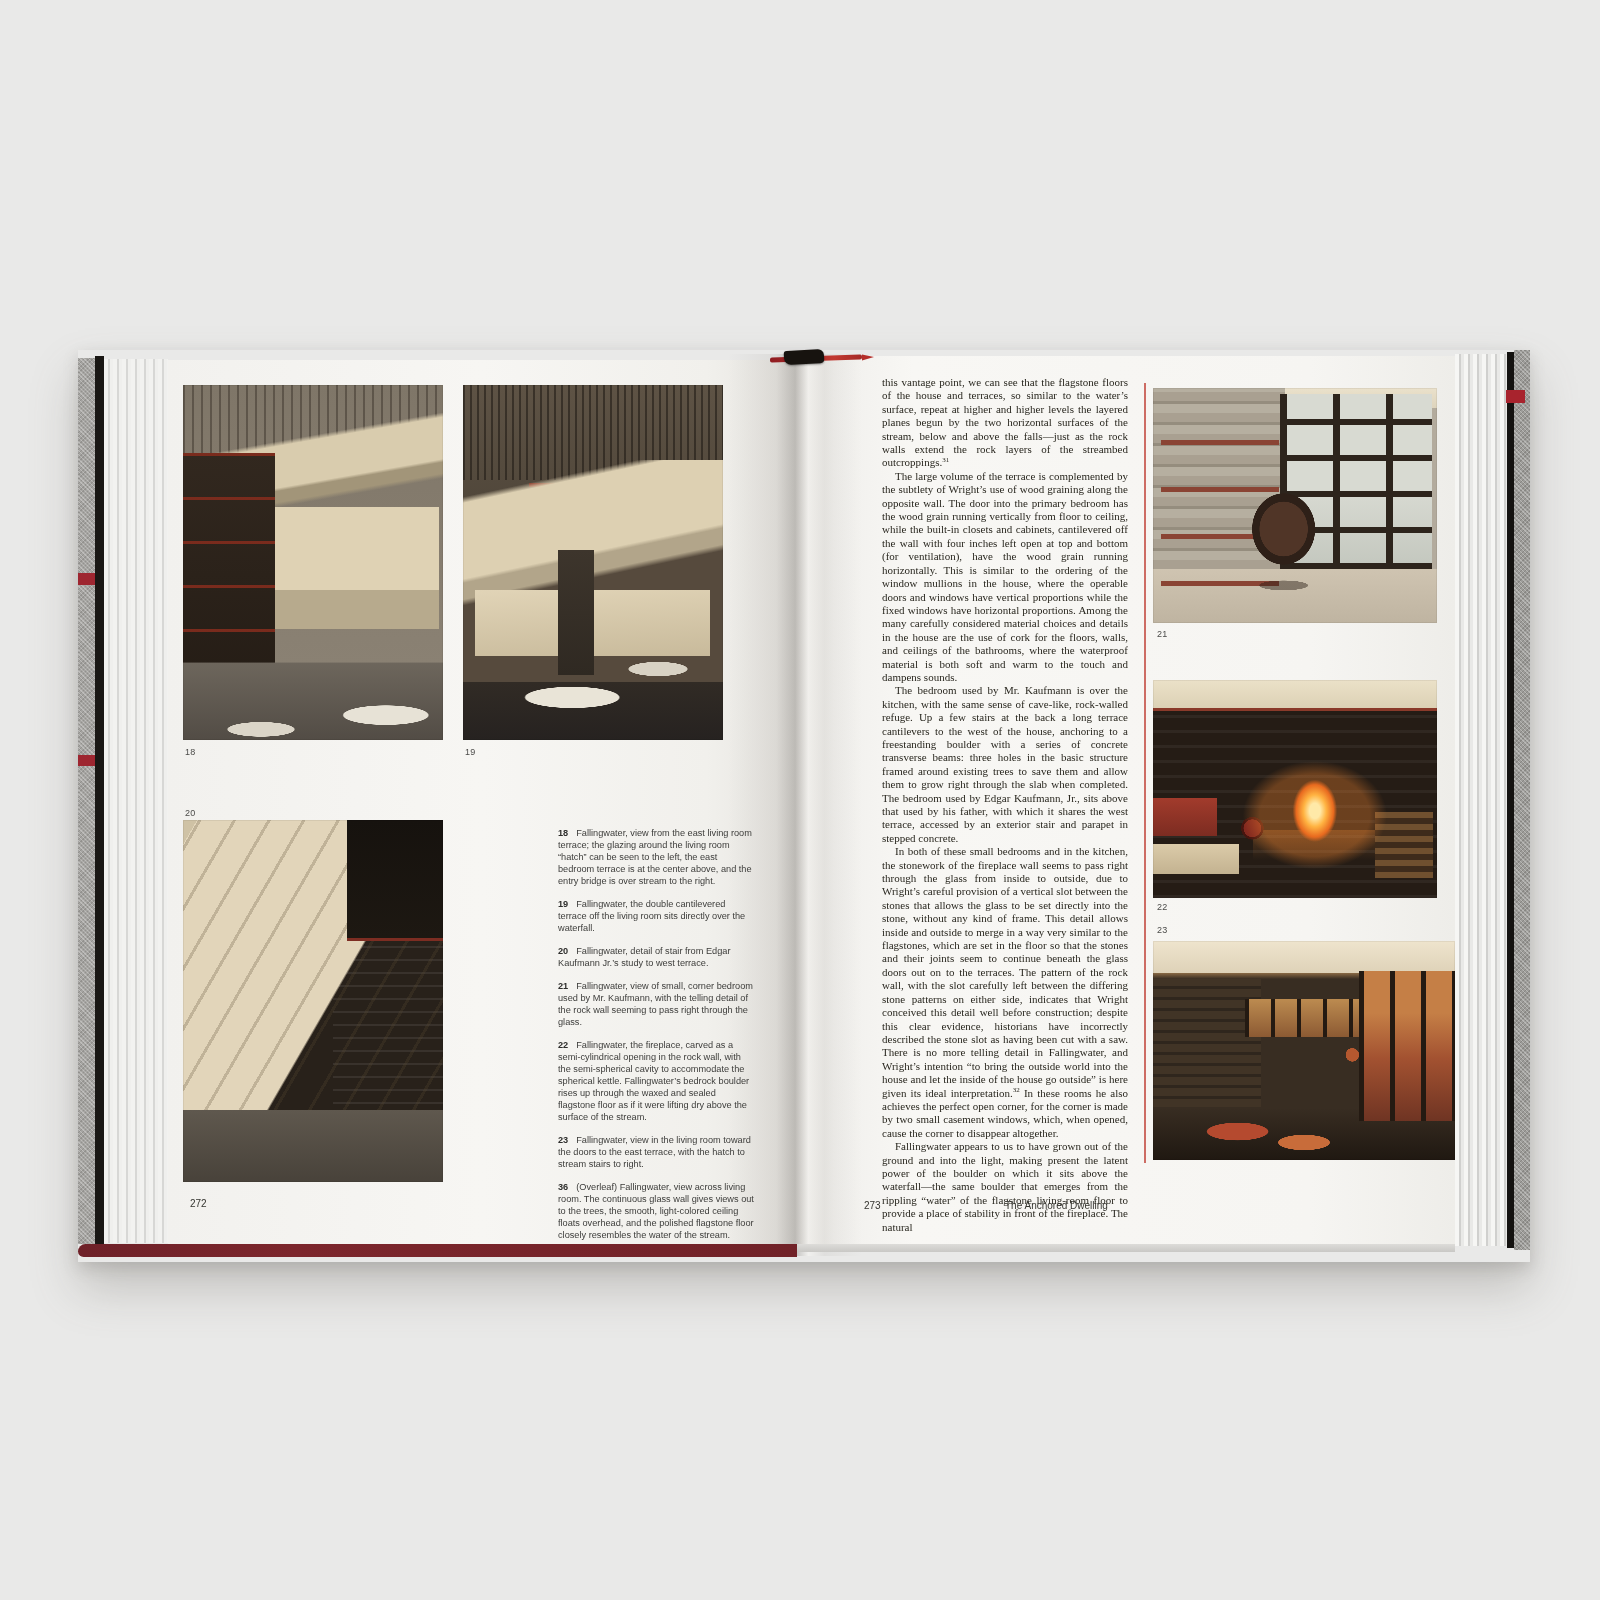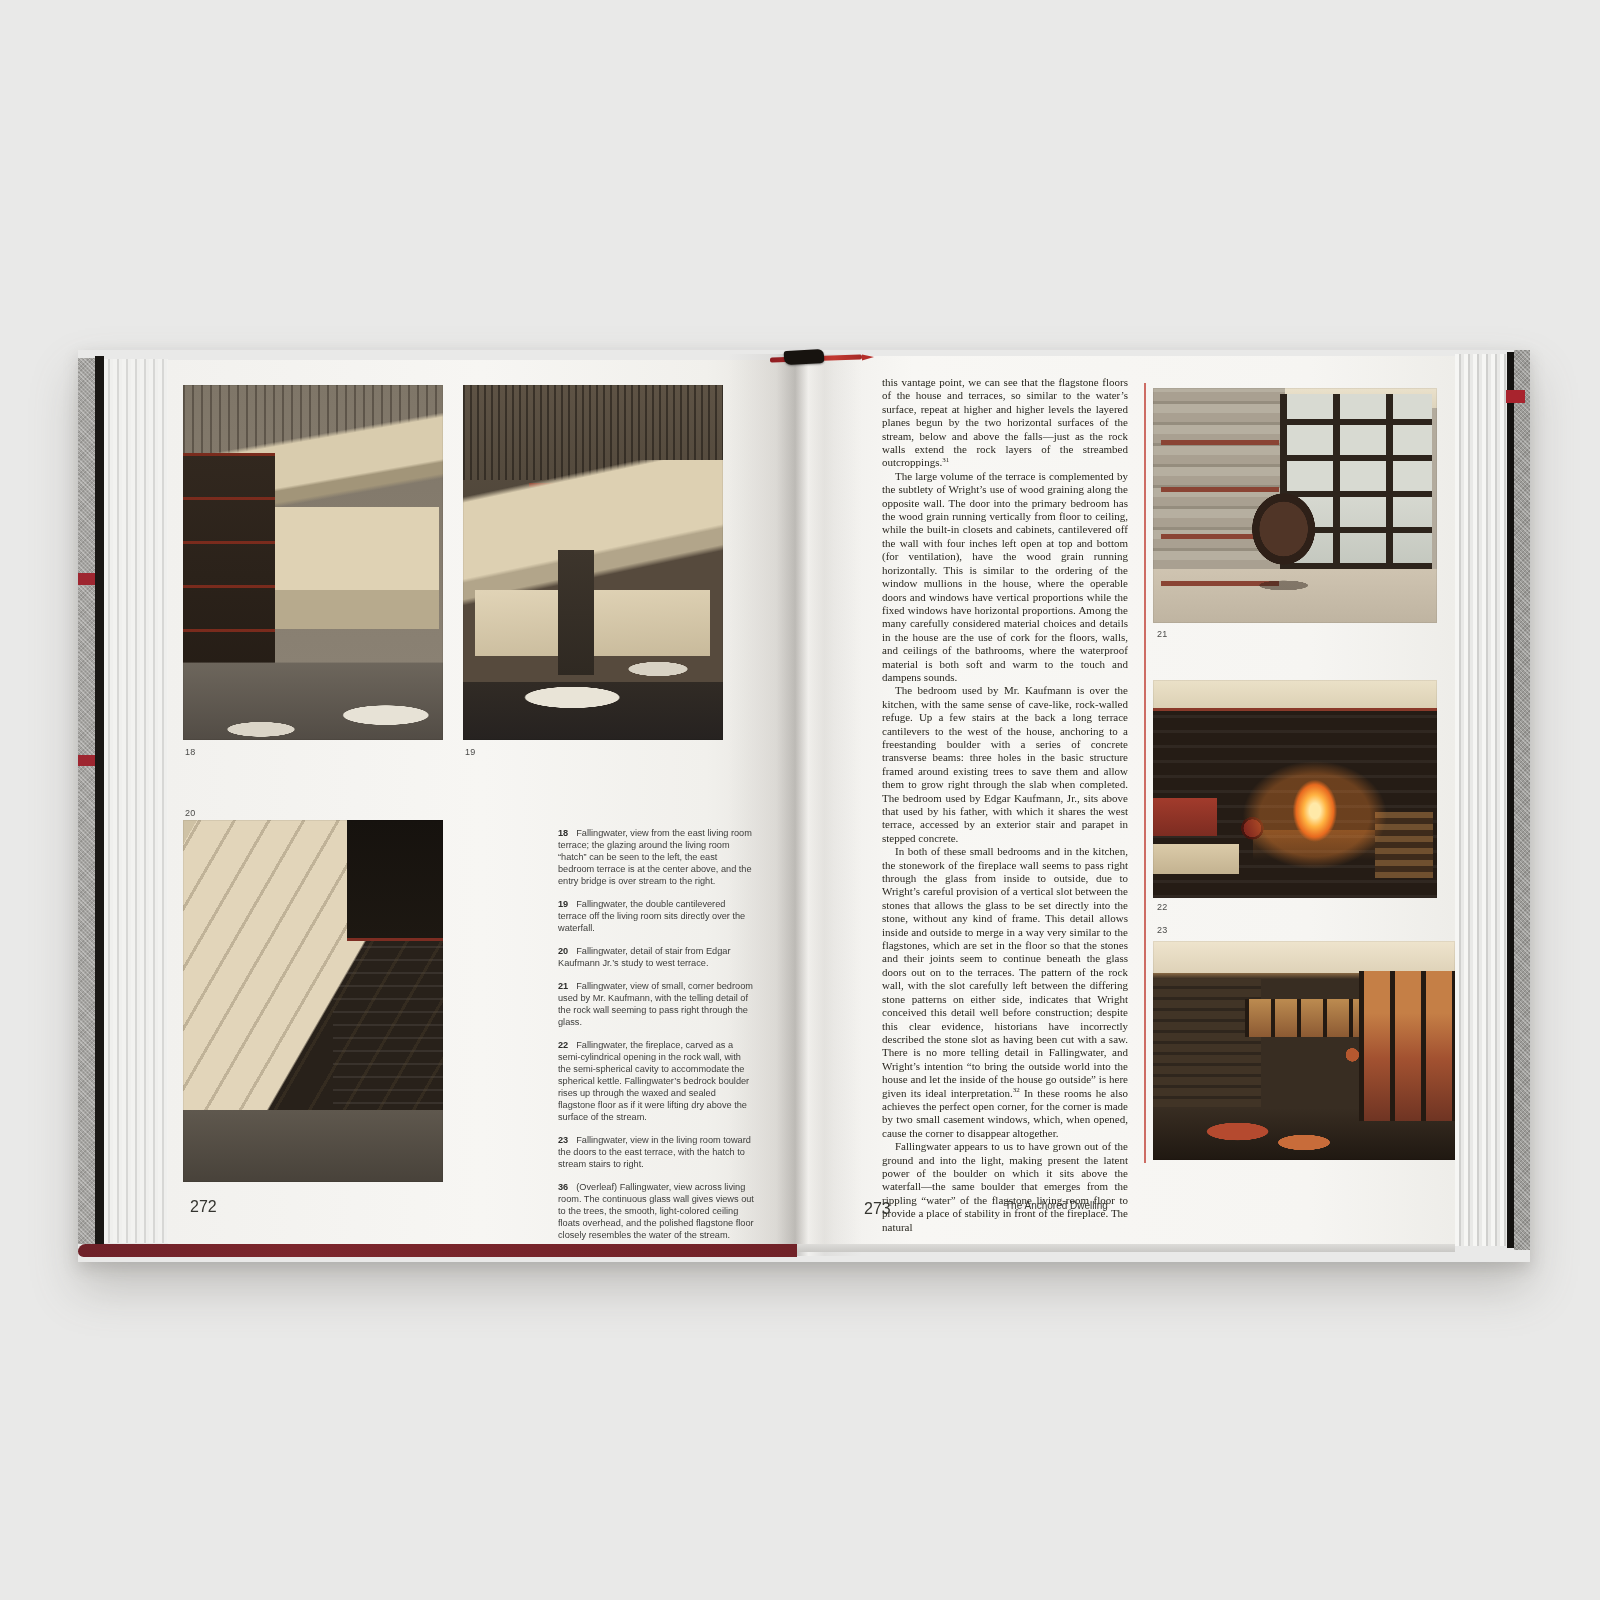--- a/index.html
+++ b/index.html
@@ -132,21 +132,21 @@
   .l21{left:1079px;top:279px;} .l22{left:1079px;top:552px;} .l23{left:1079px;top:575px;}
   .captions{position:absolute;left:480px;top:477px;width:197px;font-size:9.2px;line-height:12px;color:#3c3c3a;}
   .cap{margin:0 0 11px 0;}
   .capnum{font-weight:700;margin-right:8px;color:#2e2e2c;}
   .bodycol{position:absolute;left:804px;top:26px;width:246px;text-align:justify;
            font-family:"Liberation Serif",serif;font-size:11px;line-height:13.4px;color:#29271f;}
   .para{margin:0;}
   .para.indent{text-indent:13px;}
   .para sup{font-size:7px;line-height:0;margin-top:12px;}
   .red-rule{position:absolute;left:1066px;top:33px;width:1.5px;height:780px;background:#c5544a;opacity:.85;}
-  .pagenum{position:absolute;font-size:16px;color:#34342f;}
+  .pagenum{position:absolute;font-size:10px;color:#34342f;}
   .pn272{left:112px;top:848px;}
   .pn273{left:786px;top:850px;}
   .runtitle{position:absolute;left:927px;top:850px;width:200px;text-align:left;font-size:10px;color:#34342f;}
 </style>
 </head>
 <body>
 
 <div class="stage">
   <div class="book">
 

